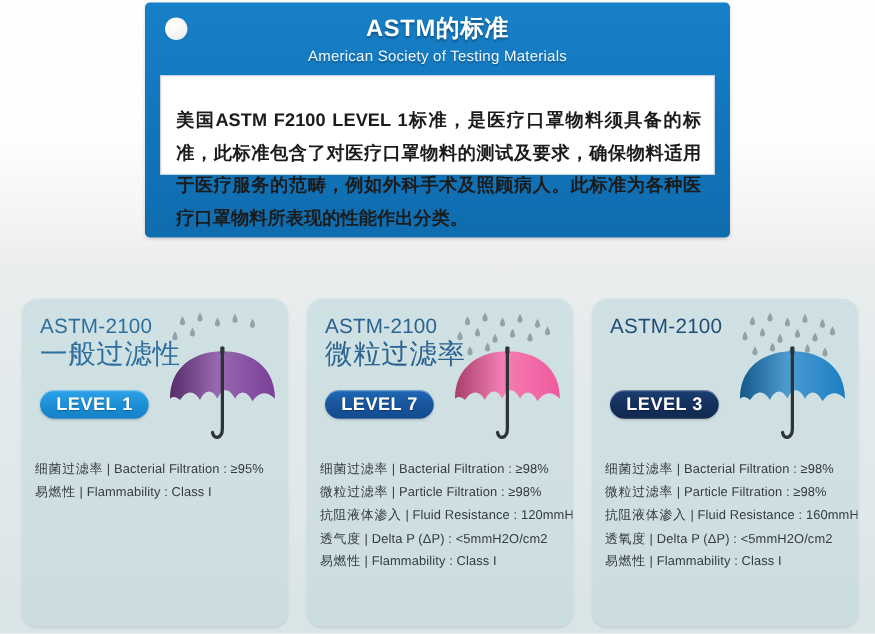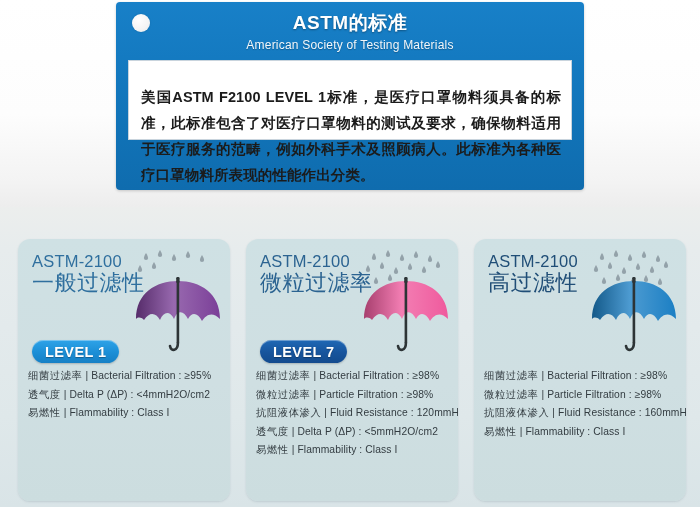--- a/index.html
+++ b/index.html
@@ -149,21 +149,20 @@
     border-radius: 12px;
     display: flex;
     align-items: center;
     justify-content: center;
     color: #ffffff;
     font-size: 14.5px;
     font-weight: bold;
     letter-spacing: 0.4px;
     text-shadow: 0 1px 1px rgba(0,0,0,0.3);
     box-shadow: inset 0 1px 0 rgba(255,255,255,0.35), 0 1px 2px rgba(0,0,0,0.2);
-    margin-top: 28px;
   }
   .c1 .level-badge { background: linear-gradient(180deg, #2ea3e8 0%, #1b8ed6 55%, #1680c5 100%); }
   .c2 .level-badge { background: linear-gradient(180deg, #1f68b5 0%, #17549c 55%, #134b8e 100%); }
   .c3 .level-badge { background: linear-gradient(180deg, #1b3f73 0%, #142f5c 55%, #102murky 100%); background: linear-gradient(180deg, #1b3f73 0%, #142f5c 55%, #102a50 100%); }
 
   .umbrella-wrap {
     position: absolute;
     right: 4px;
     top: 8px;
     width: 96px;
@@ -230,21 +229,20 @@
       </linearGradient>
     </defs>
     <path d="M6 42 C6 16 26 4 48 4 C70 4 90 16 90 42 C82 34 76 38 72 44 C68 36 62 34 58 42 C54 34 48 32 44 42 C40 34 34 34 30 43 C26 36 20 34 14 43 C11 40 8 40 6 42 Z" fill="url(#ug0)"></path>
     <rect x="46.6" y="4" width="2.6" height="62" fill="#2d3436"></rect>
     <path d="M47.9 66 C47.9 74 41 75 40 69" stroke="#2d3436" stroke-width="2.6" fill="none" stroke-linecap="round"></path>
     <rect x="46.2" y="0" width="3.4" height="6" rx="1.2" fill="#2d3436"></rect>
   </svg>
      </div>
      <div class="specs">
             <div class="spec-line"><span class="cn">细菌过滤率</span> | <span>Bacterial Filtration</span> : <span>≥95%</span></div>
-            <div class="spec-line"><span class="cn">透气度</span> | <span>Delta P (ΔP)</span> : <span>&lt;4mmH2O/cm2</span></div>
             <div class="spec-line"><span class="cn">易燃性</span> | <span>Flammability</span> : <span>Class I</span></div>
           </div>
         </div>
         <div class="card c2">
           <div class="card-head">
        <div class="card-title-en">ASTM-2100</div>
        <div class="card-title-cn">微粒过滤率</div>
      </div>
      <div class="level-badge">LEVEL 7</div>
      <div class="umbrella-wrap">
@@ -281,22 +279,22 @@
             <div class="spec-line"><span class="cn">细菌过滤率</span> | <span>Bacterial Filtration</span> : <span>≥98%</span></div>
             <div class="spec-line"><span class="cn">微粒过滤率</span> | <span>Particle Filtration</span> : <span>≥98%</span></div>
             <div class="spec-line"><span class="cn">抗阻液体渗入</span> | <span>Fluid Resistance</span> : <span>120mmHg</span></div>
             <div class="spec-line"><span class="cn">透气度</span> | <span>Delta P (ΔP)</span> : <span>&lt;5mmH2O/cm2</span></div>
             <div class="spec-line"><span class="cn">易燃性</span> | <span>Flammability</span> : <span>Class I</span></div>
           </div>
         </div>
         <div class="card c3">
           <div class="card-head">
        <div class="card-title-en">ASTM-2100</div>
-       <div class="card-title-cn">高过滤性</div>
-     </div>
+     </div>
+     <div class="level-badge">LEVEL 3</div>
      <div class="umbrella-wrap">
        <svg class="rain" viewBox="0 0 96 44">
               <path d="M16 6 q2.1 3.3 2.1 5.0 a2.1 2.1 0 0 1 -4.2 0 q0 -1.7 2.1 -5.0 z" fill="#7f8c95" opacity="0.75"></path>
               <path d="M30 3 q2.1 3.3 2.1 5.0 a2.1 2.1 0 0 1 -4.2 0 q0 -1.7 2.1 -5.0 z" fill="#7f8c95" opacity="0.75"></path>
               <path d="M44 7 q2.1 3.3 2.1 5.0 a2.1 2.1 0 0 1 -4.2 0 q0 -1.7 2.1 -5.0 z" fill="#7f8c95" opacity="0.75"></path>
               <path d="M58 4 q2.1 3.3 2.1 5.0 a2.1 2.1 0 0 1 -4.2 0 q0 -1.7 2.1 -5.0 z" fill="#7f8c95" opacity="0.75"></path>
               <path d="M72 8 q2.1 3.3 2.1 5.0 a2.1 2.1 0 0 1 -4.2 0 q0 -1.7 2.1 -5.0 z" fill="#7f8c95" opacity="0.75"></path>
               <path d="M10 18 q2.1 3.3 2.1 5.0 a2.1 2.1 0 0 1 -4.2 0 q0 -1.7 2.1 -5.0 z" fill="#7f8c95" opacity="0.75"></path>
               <path d="M24 15 q2.1 3.3 2.1 5.0 a2.1 2.1 0 0 1 -4.2 0 q0 -1.7 2.1 -5.0 z" fill="#7f8c95" opacity="0.75"></path>
               <path d="M38 20 q2.1 3.3 2.1 5.0 a2.1 2.1 0 0 1 -4.2 0 q0 -1.7 2.1 -5.0 z" fill="#7f8c95" opacity="0.75"></path>
@@ -322,19 +320,20 @@
     <path d="M6 42 C6 16 26 4 48 4 C70 4 90 16 90 42 C82 34 76 38 72 44 C68 36 62 34 58 42 C54 34 48 32 44 42 C40 34 34 34 30 43 C26 36 20 34 14 43 C11 40 8 40 6 42 Z" fill="url(#ug2)"></path>
     <rect x="46.6" y="4" width="2.6" height="62" fill="#2d3436"></rect>
     <path d="M47.9 66 C47.9 74 41 75 40 69" stroke="#2d3436" stroke-width="2.6" fill="none" stroke-linecap="round"></path>
     <rect x="46.2" y="0" width="3.4" height="6" rx="1.2" fill="#2d3436"></rect>
   </svg>
      </div>
      <div class="specs">
             <div class="spec-line"><span class="cn">细菌过滤率</span> | <span>Bacterial Filtration</span> : <span>≥98%</span></div>
             <div class="spec-line"><span class="cn">微粒过滤率</span> | <span>Particle Filtration</span> : <span>≥98%</span></div>
             <div class="spec-line"><span class="cn">抗阻液体渗入</span> | <span>Fluid Resistance</span> : <span>160mmHg</span></div>
+            <div class="spec-line"><span class="cn">透氧度</span> | <span>Delta P (ΔP)</span> : <span>&lt;5mmH2O/cm2</span></div>
             <div class="spec-line"><span class="cn">易燃性</span> | <span>Flammability</span> : <span>Class I</span></div>
           </div>
         </div>
       </div>
   </div>
 
 </div>
 
 </body></html>

